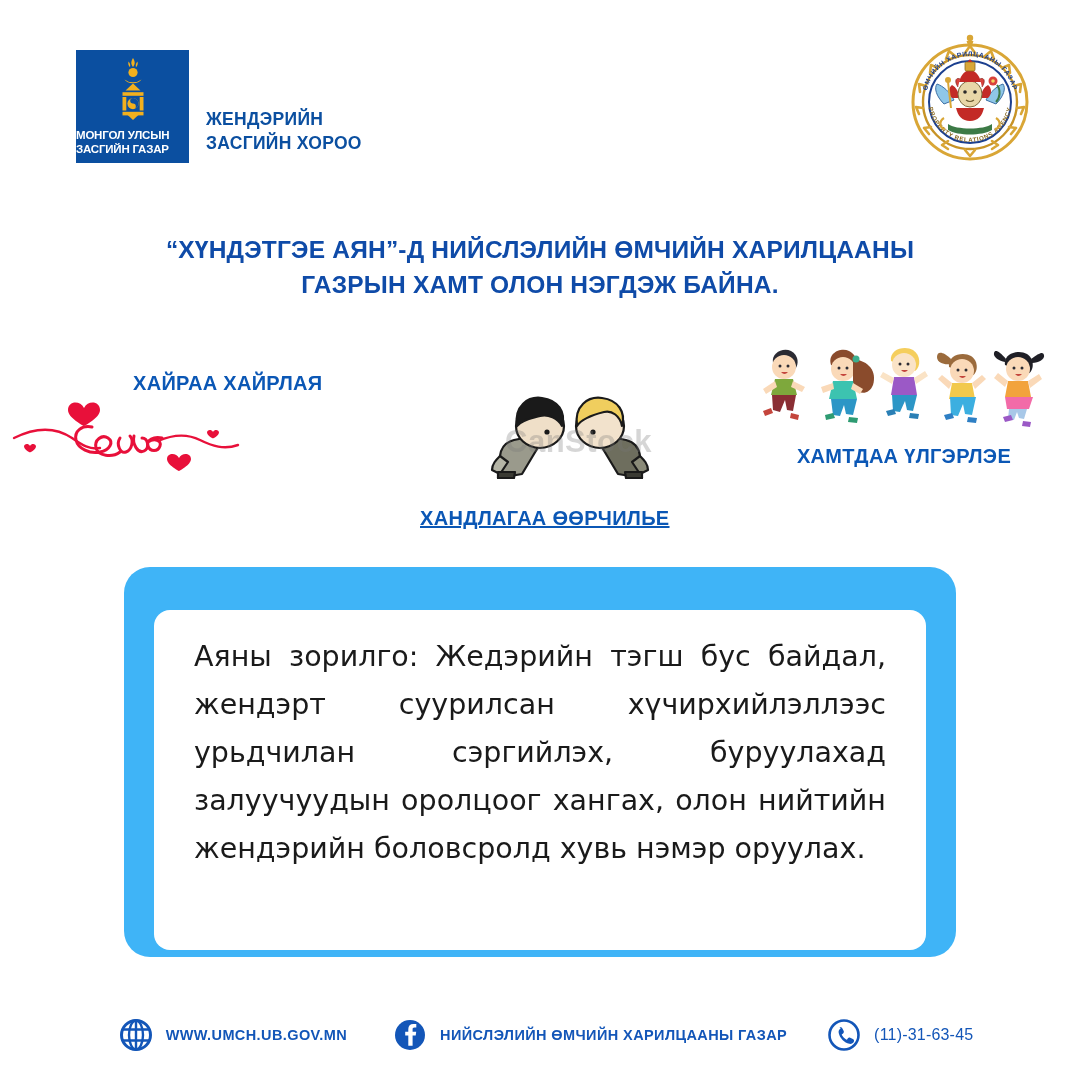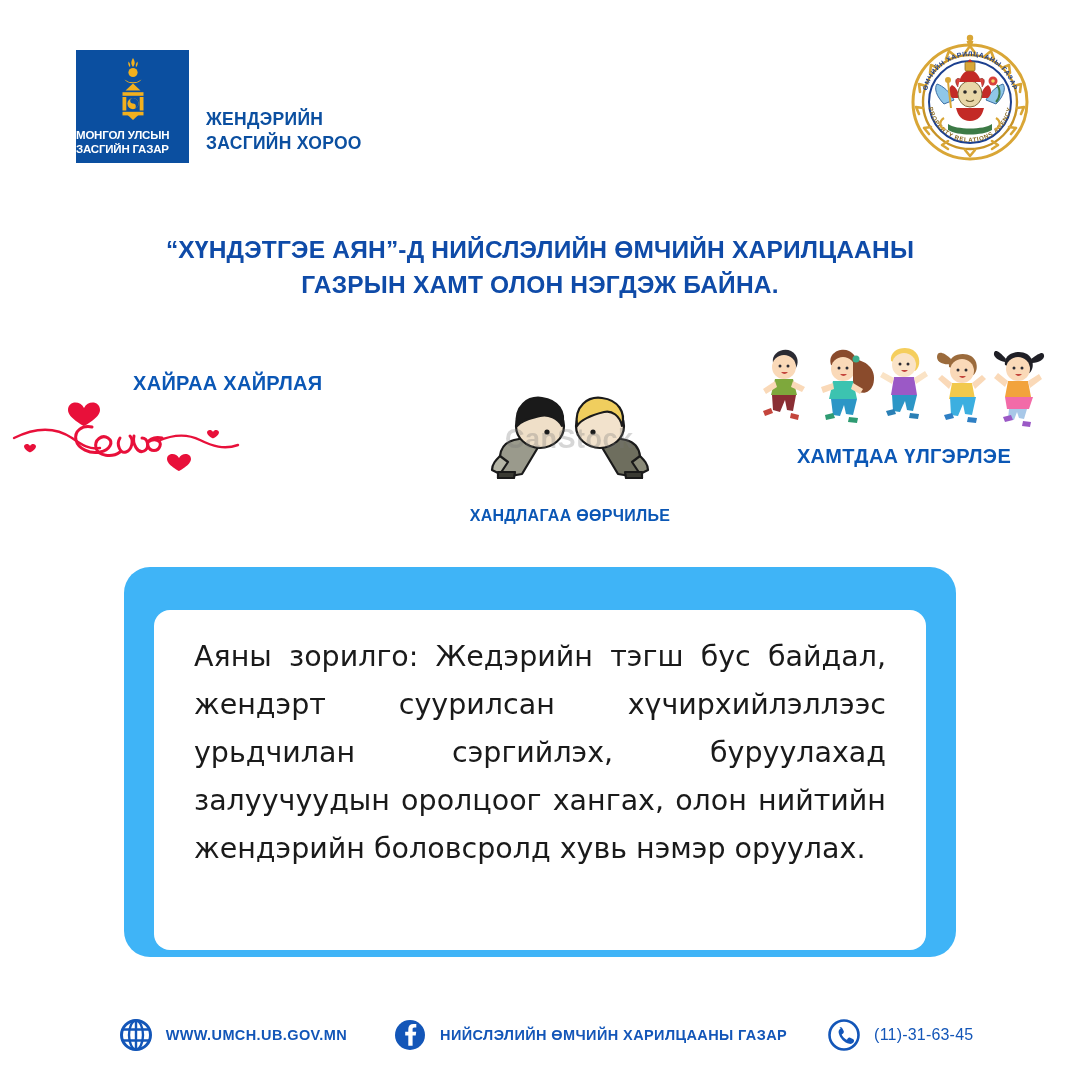--- a/index.html
+++ b/index.html
@@ -131,26 +131,26 @@
     left: 50px;
     top: 0px;
     width: 200px;
     height: 100px;
   }
   .slogan-bow .label {
     position: absolute;
     left: 0;
     top: 125px;
     width: 300px;
-    text-align: center;
     color: #0B57B5;
-    font-size: 16px;
+    font-size: 20px;
     font-weight: bold;
     letter-spacing: 0.3px;
     white-space: nowrap;
+    text-decoration: underline;
   }
 
   .slogan-kids {
     position: absolute;
     left: 745px;
     top: 345px;
     width: 320px;
     height: 130px;
   }
   .kids-art {
@@ -242,21 +242,21 @@
     letter-spacing: 0.2px;
     white-space: nowrap;
   }
   .gap-a { width: 46px; }
   .gap-b { width: 40px; }
   .watermark {
     position: absolute;
     left: 505px;
     top: 424px;
     color: rgba(120,120,120,0.30);
-    font-size: 27px;
+    font-size: 31px;
     font-weight: bold;
     letter-spacing: 0.5px;
     pointer-events: none;
   }
 </style>
 </head>
 <body>
 
 <div class="poster">
 

